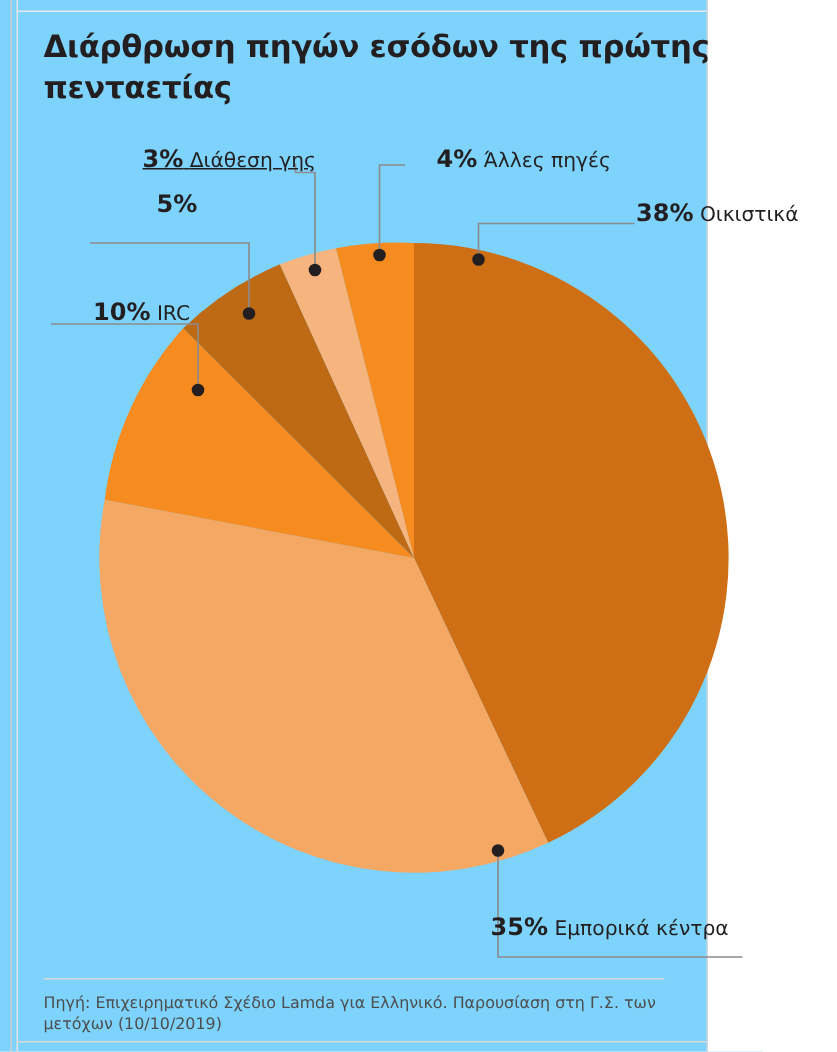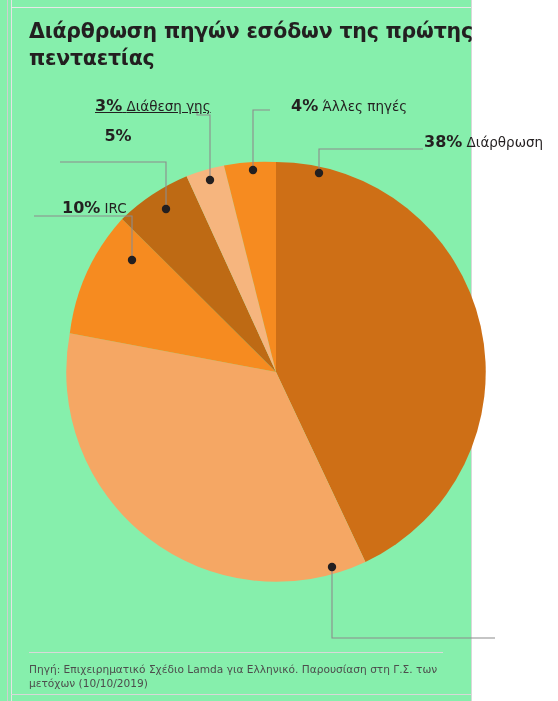--- a/index.html
+++ b/index.html
@@ -10,21 +10,21 @@
   body {
     width: 558px;
     height: 701px;
     font-family: "DejaVu Sans", "Liberation Sans", sans-serif;
     overflow: hidden;
   }
   #figure {
     position: relative;
     width: 472px;
     height: 701px;
-    background: #86efac;
+    background: #7dd3fc;
     box-sizing: border-box;
   }
   
   .edge-left {
     position: absolute;
     left: 7px; top: 0; width: 1px; height: 701px;
     background: #cfcfcf;
   }
   .edge-left2 {
     position: absolute;
@@ -168,29 +168,33 @@
     <span>Άλλες πηγές</span>
   </div>
 
   <div class="callout" style="left:95px; top:96px;text-decoration:underline;">
     <span class="pct">3%</span>
     <span>Διάθεση γης</span>
   </div>
 
   <div class="callout" style="left:424px; top:132px;">
     <span class="pct">38%</span>
-    <span>Διάρθρωση</span>
+    <span>Οικιστικά</span>
   </div>
 
   <div class="callout center" style="left:48px; top:126px; width:140px;">
     <div><span class="pct">5%</span></div>
   </div>
 
   <div class="callout" style="left:62px; top:198px;text-align:right;">
     <span class="pct">10%</span>
     <span>IRC</span>
   </div>
 
+  <div class="callout" style="left:327px; top:608px;">
+    <span class="pct">35%</span>
+    <span>Εμπορικά κέντρα</span>
+  </div>
 
   <div class="rule"></div>
   <div id="source">Πηγή: Επιχειρηματικό Σχέδιο Lamda για Ελληνικό. Παρουσίαση στη Γ.Σ. των μετόχων (10/10/2019)</div>
 
 </div>
 
 </body></html>

